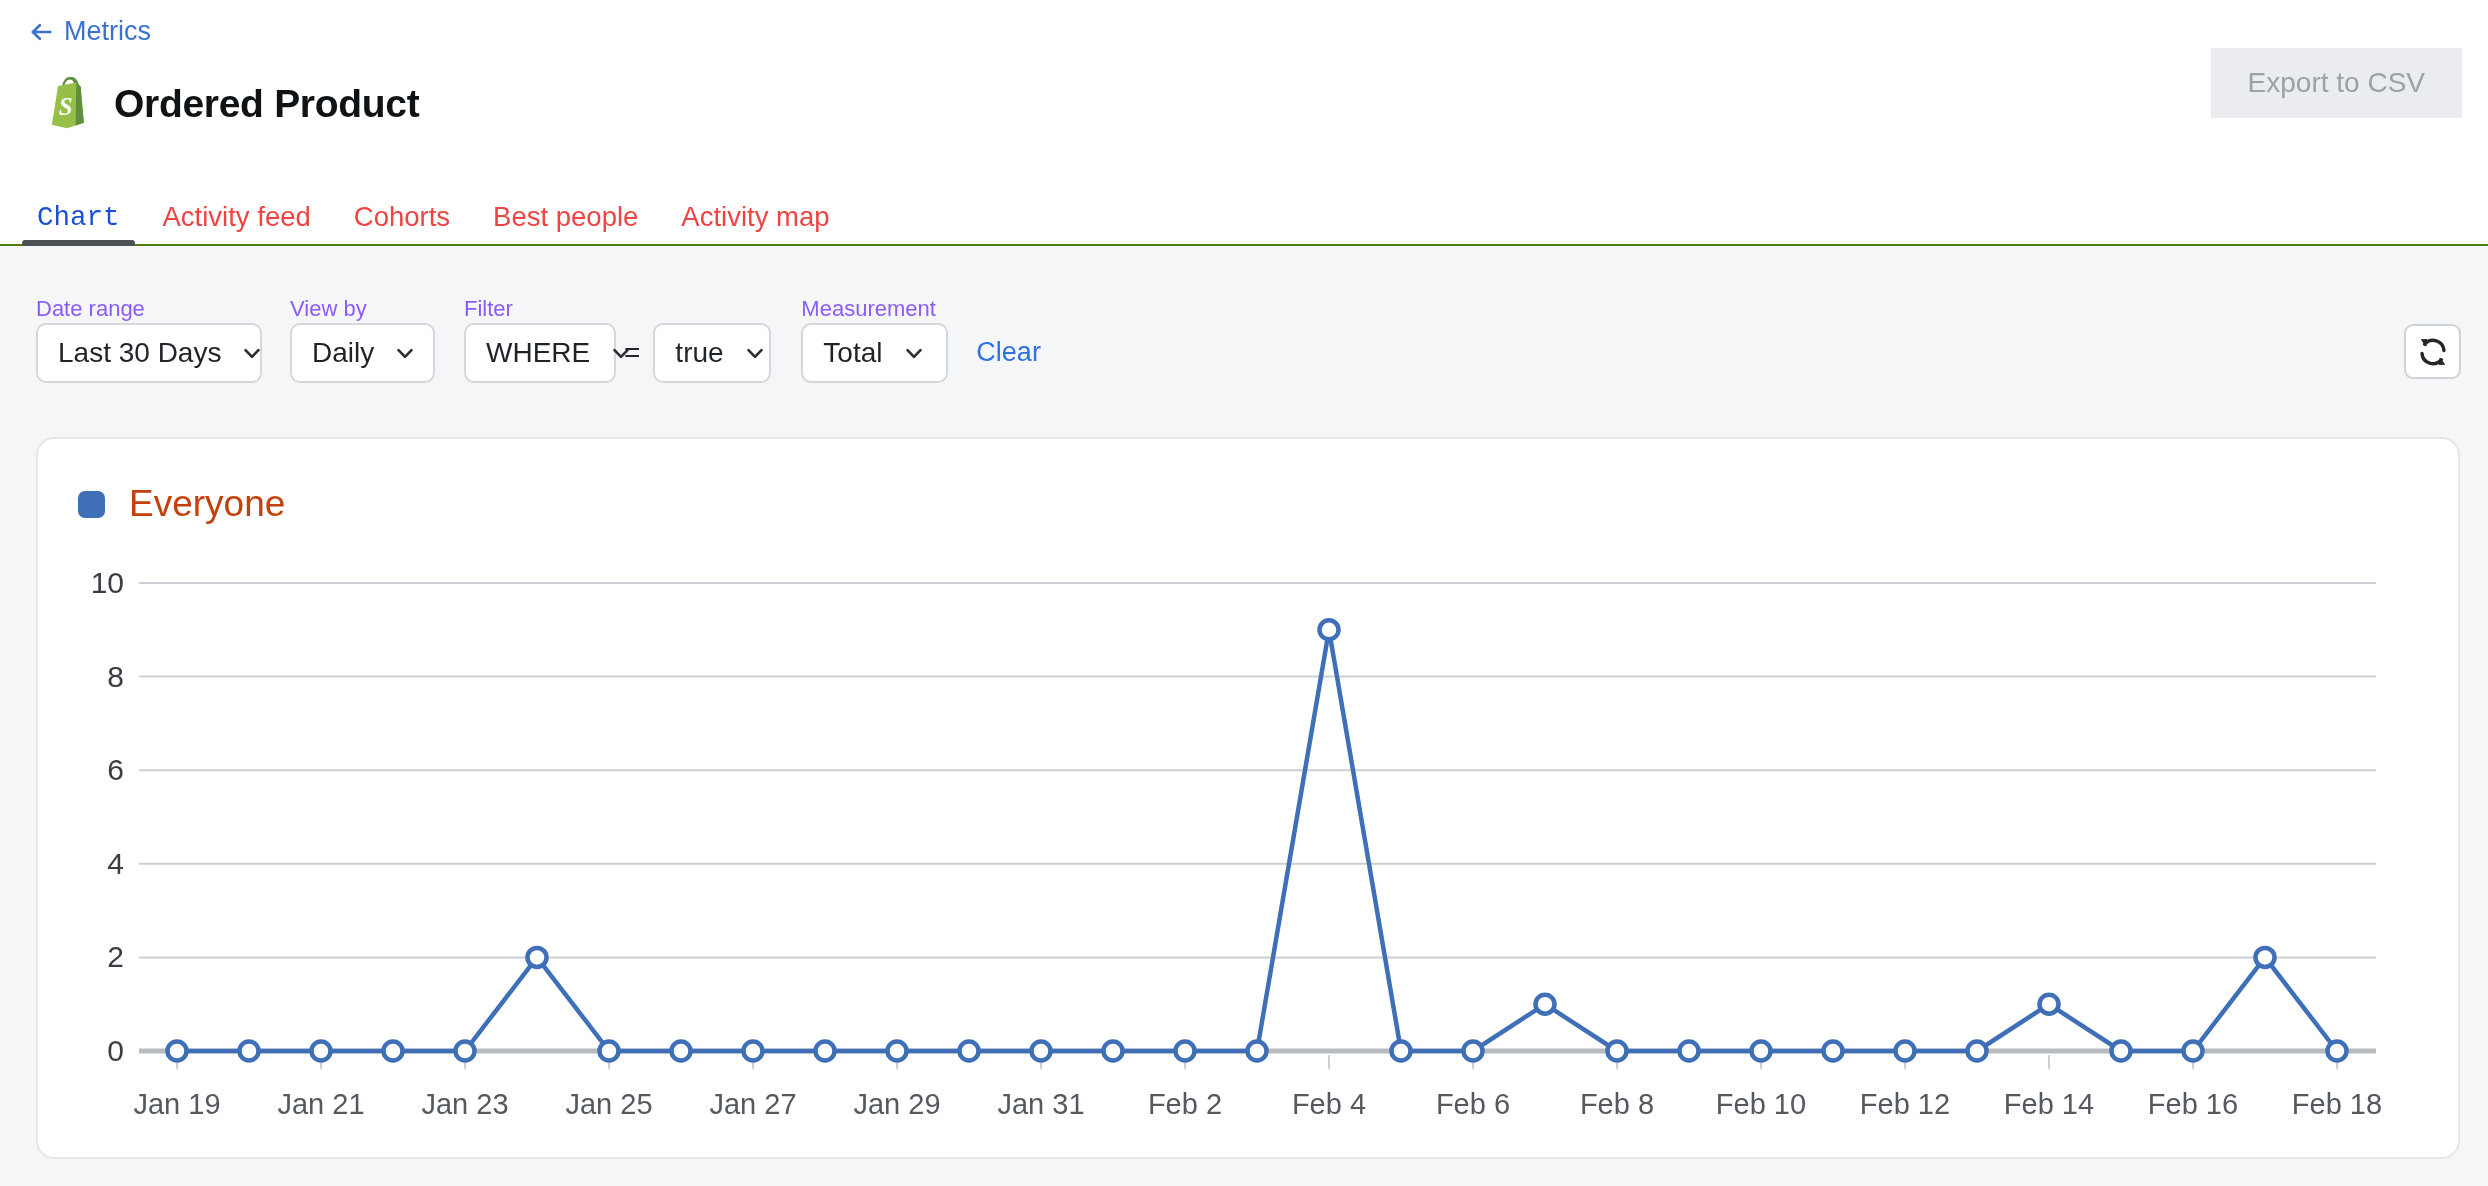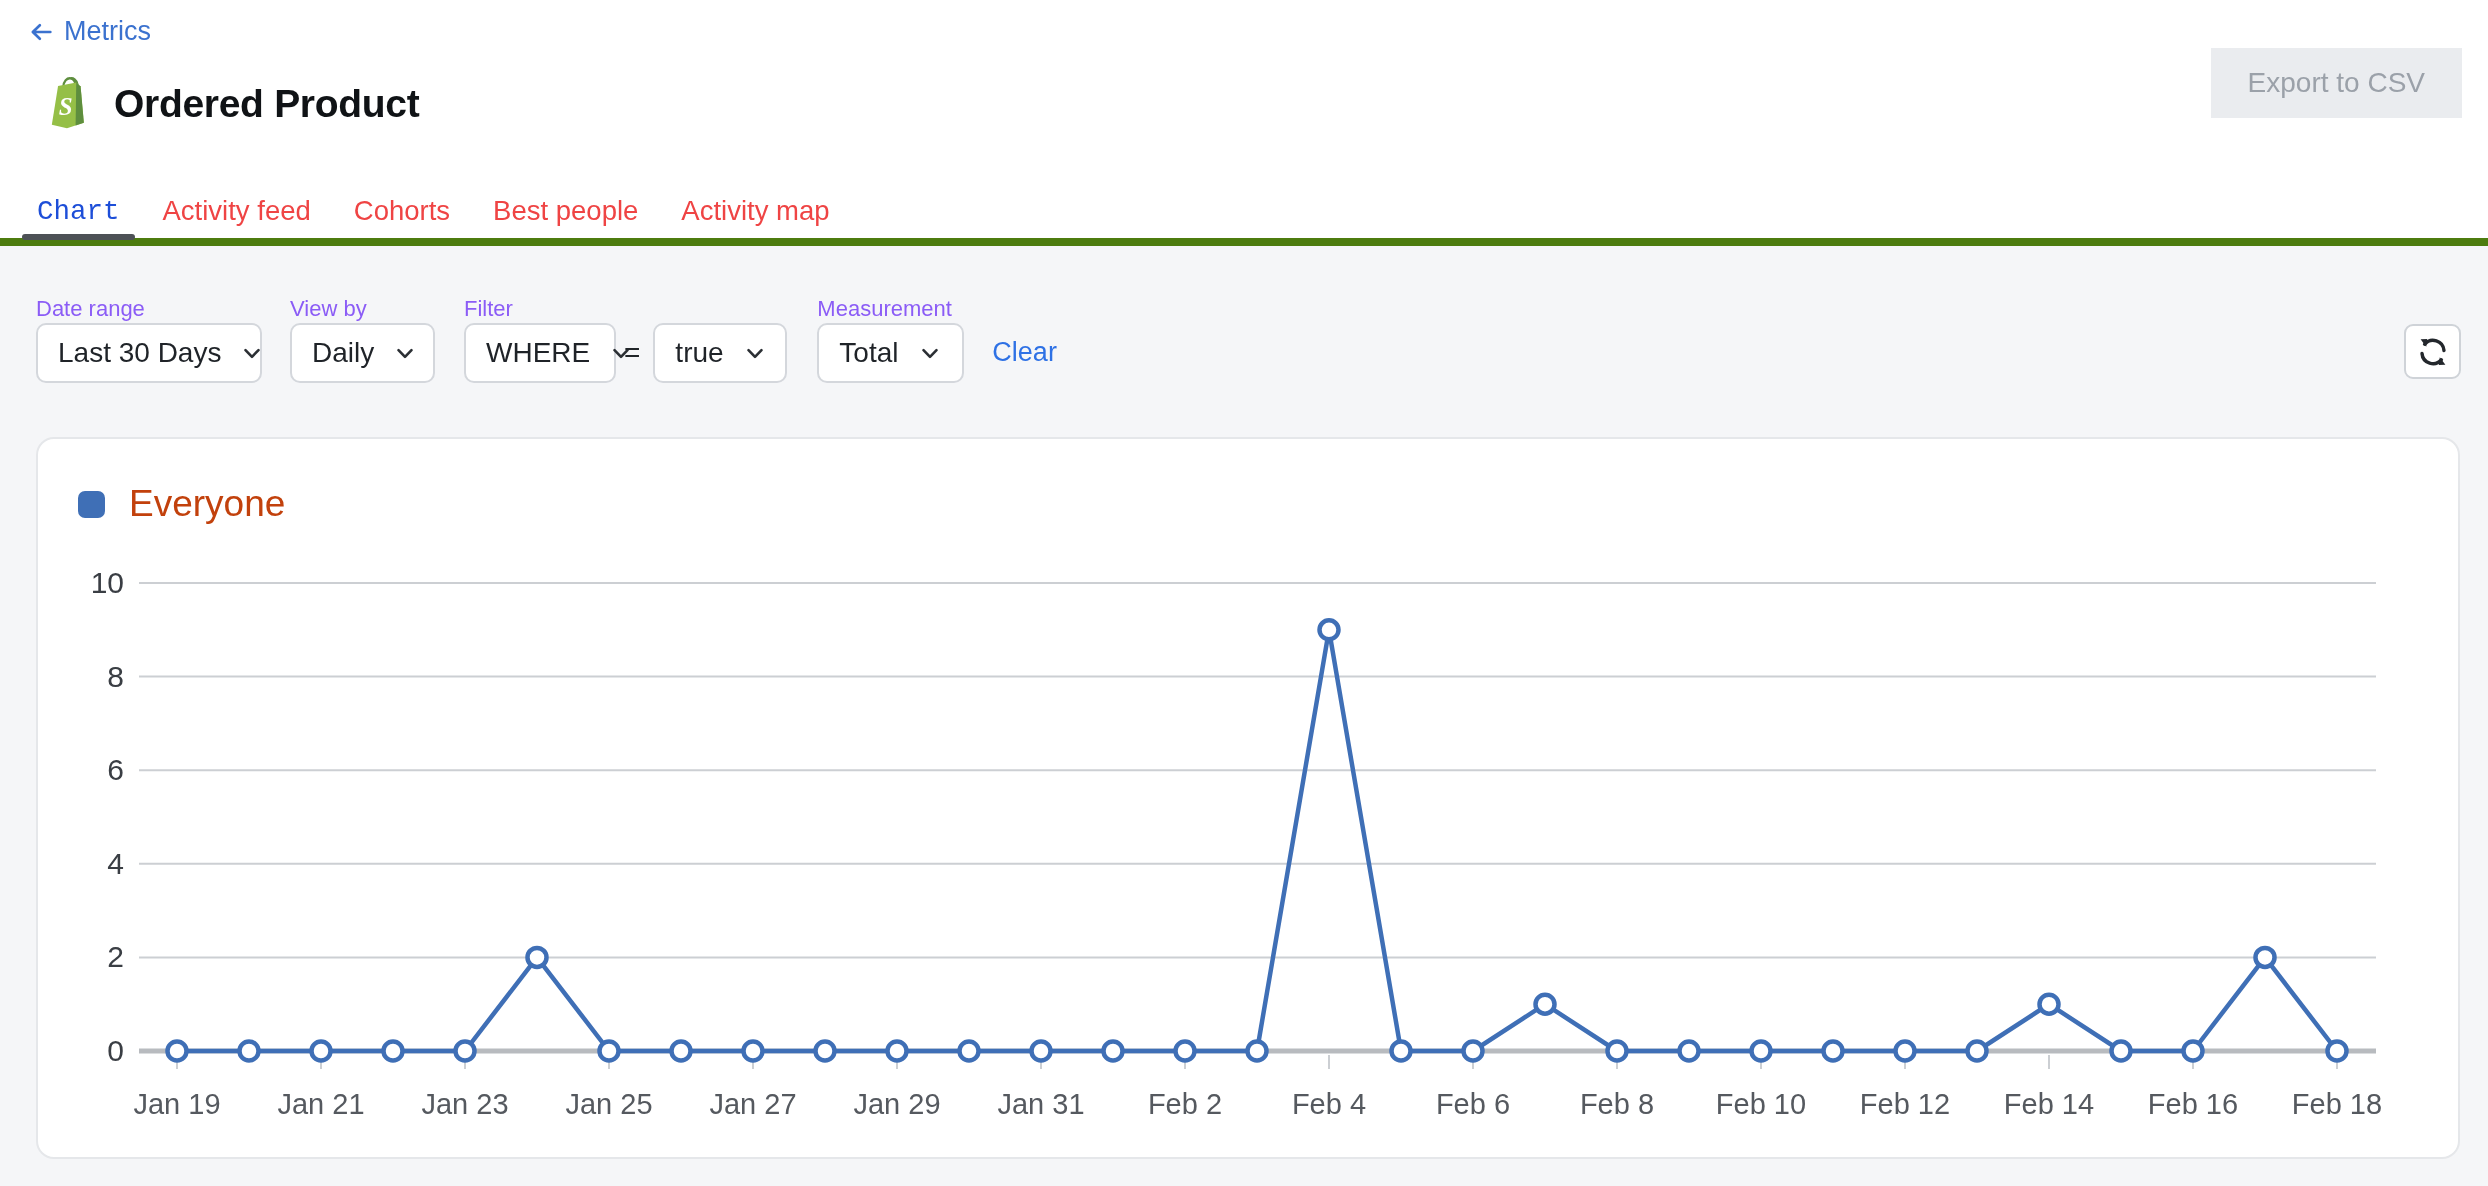--- a/index.html
+++ b/index.html
@@ -5,21 +5,21 @@
   * { box-sizing: border-box; margin: 0; padding: 0; }
   html, body { width: 2488px; height: 1186px; overflow: hidden; }
   body {
     font-family: "Liberation Sans", sans-serif;
     background: #ffffff;
     color: #16191c;
     position: relative;
   }
   .topbar {
     position: absolute; left: 0; top: 0; width: 2488px; height: 246px;
-    background: #ffffff; border-bottom: 8px solid #4d7c0f;
+    background: #ffffff; border-bottom: 2px solid #4d7c0f;
   }
   .back-link {
     position: absolute; left: 27px; top: 16px;
     display: flex; align-items: center; gap: 9px;
     color: #3b72cf; font-size: 27px; text-decoration: none; cursor: pointer;
   }
   .title-row {
     position: absolute; left: 48px; top: 76px;
     display: flex; align-items: center; gap: 20px;
   }
@@ -55,21 +55,21 @@
   .fgroup { display: flex; flex-direction: column; }
   .fgroup .flabel { font-size: 22px; color: #8b5cf6; margin-bottom: 1px; }
   .select {
     height: 60px; background: #fff; border: 2px solid #d4d7dc; border-radius: 10px;
     display: flex; align-items: center; justify-content: space-between;
     padding: 0 20px; font-size: 28px; color: #1f2328; cursor: pointer; font-family: inherit;
     white-space: nowrap;
   }
   .select .val { margin-right: 18px; }
   .w-date { width: 226px; } .w-view { width: 145px; } .w-where { width: 152px; }
-  .w-attr { width: 457px; } .w-true { width: 134px; } .w-total { width: 147px; }
+  .w-attr { width: 457px; } .w-true { width: 118px; } .w-total { width: 147px; }
   .g-view { margin-left: 28px; } .g-where { margin-left: 29px; } .g-attr { margin-left: 11px; }
   .g-true { margin-left: 13px; } .g-total { margin-left: 30px; }
   .equals { margin: 0 0 0 8px; line-height: 60px; font-size: 28px; color: #212529; }
   .clear-link { margin: 0 0 15px 28px; font-size: 27px; color: #2e71e5; text-decoration: none; cursor: pointer; }
   .refresh-btn {
     position: absolute; right: 27px; top: 78px; width: 57px; height: 55px;
     background: #fff; border: 2px solid #cfd3d8; border-radius: 9px;
     display: flex; align-items: center; justify-content: center; cursor: pointer;
   }
   .chart-card {

